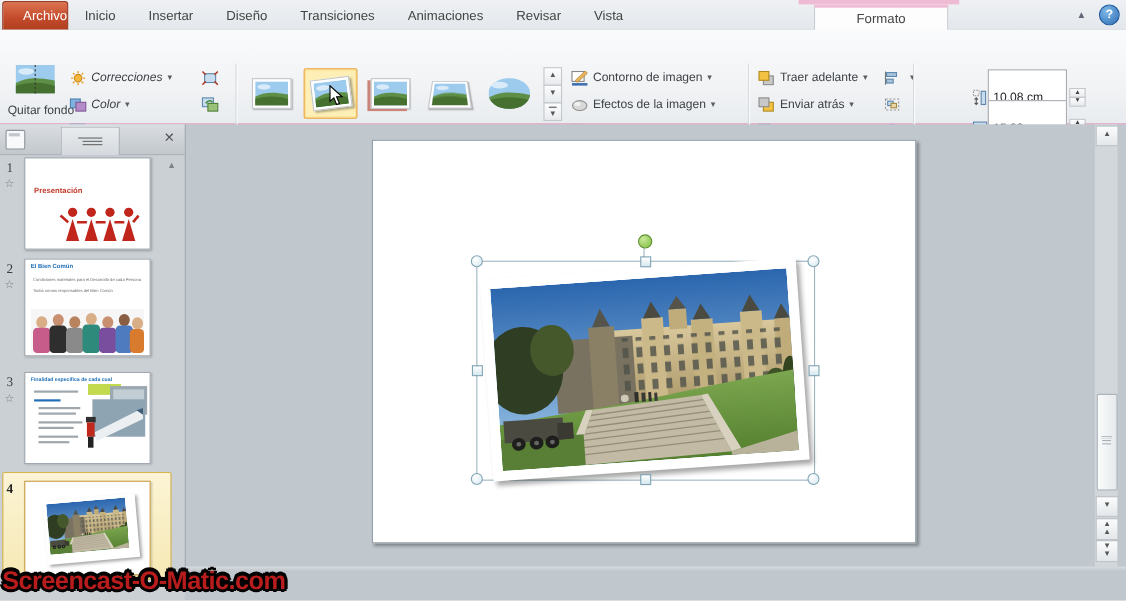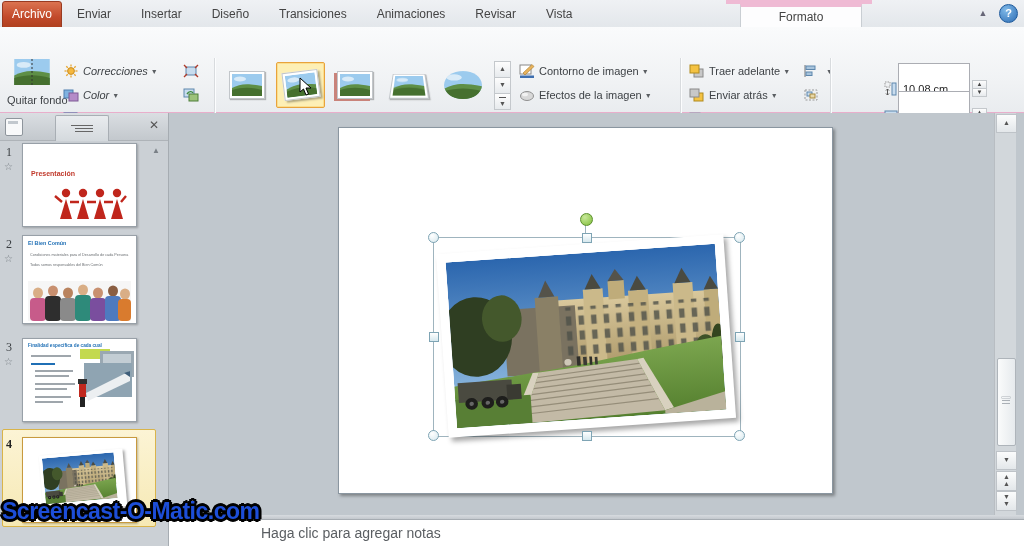--- a/index.html
+++ b/index.html
@@ -7,21 +7,21 @@
        background:#C0C7CD;font-family:"Liberation Sans",sans-serif;
        -webkit-font-smoothing:antialiased;}
 
   
   .tabrow{position:absolute;left:0;top:0;width:1024px;height:27px;
           background:linear-gradient(#EFF1F4,#E3E7EB);border-bottom:1px solid #C9CED3;}
   .ctx-strip{position:absolute;left:726px;top:0;width:146px;height:4px;background:#EFBAD4;}
   .file-tab{position:absolute;left:2px;top:1px;width:58px;height:25px;
             background:linear-gradient(#DB7350,#C24A2B 60%,#B0401F);
             border:1px solid #993A21;border-radius:3px 3px 0 0;color:#fff;
-            font-size:12px;text-align:center;line-height:24px;cursor:default;}
+            font-size:12px;text-align:right;line-height:24px;cursor:default;}
   .tabs{position:absolute;left:62px;top:0;height:27px;display:flex;align-items:center;}
   .tab{padding:0 15px;font-size:12px;color:#444;line-height:26px;white-space:nowrap;}
   .ctx-tab{position:absolute;left:740px;top:4px;width:120px;height:23px;background:#FDFDFE;
            border:1px solid #C9CED3;border-bottom:none;border-top:3px solid #EFBAD4;
            font-size:12px;color:#444;text-align:center;line-height:20px;}
   .win-btns{position:absolute;right:6px;top:4px;display:flex;gap:6px;align-items:center;}
   .chev-btn{width:18px;height:17px;font-size:9px;color:#667;text-align:center;line-height:16px;
             border:1px solid transparent;border-radius:2px;}
   .help-btn{width:17px;height:17px;border-radius:50%;
             background:radial-gradient(circle at 35% 30%,#7FB9E8,#2E6DB4);
@@ -128,21 +128,21 @@
                    box-shadow:0 0 0 .5px #AAB0B6,0 3px 0 0 #AAB0B6,0 6px 0 0 #AAB0B6;}
   .dbl{letter-spacing:0;line-height:7px;font-size:7px;padding-top:1px;}
 
   
   .notes-splitter{position:absolute;left:168px;top:515px;width:856px;height:4px;
                   background:linear-gradient(#D7DBDF,#C3C8CD);}
   .notes{position:absolute;left:168px;top:519px;width:856px;height:27px;background:#fff;
          border-top:1px solid #A6ACB2;border-left:1px solid #A6ACB2;}
   .notes span{position:absolute;left:92px;top:5px;font-size:14px;color:#5A5E62;}
 
-  .watermark{position:absolute;left:2px;top:498px;z-index:60;font-size:23px;font-weight:bold;color:#1d4ed8;
+  .watermark{position:absolute;left:2px;top:514px;z-index:60;font-size:23px;font-weight:bold;color:#b91c1c;
              font-family:"Liberation Sans",sans-serif;letter-spacing:-.5px;
              text-shadow:-2px -2px 0 #000,2px -2px 0 #000,-2px 2px 0 #000,2px 2px 0 #000,
                          0 -3px 0 #000,0 3px 0 #000,-3px 0 0 #000,3px 0 0 #000;}
   .hidden-defs{position:absolute;width:0;height:0;overflow:hidden;}
 </style>
 </head>
 <body>
 
 <div class="app">
 
@@ -211,21 +211,21 @@
         <path d="M0,14 C8,10 14,9 30,12 L30,22 L0,22 Z" fill="#5E8F46"></path>
         <path d="M0,16 C10,13 20,13 30,16 L30,22 L0,22 Z" fill="#46702F"></path>
       </symbol>
     </defs>
   </svg>
 
   <div class="tabrow">
     <div class="ctx-strip"></div>
     <div class="file-tab">Archivo</div>
     <div class="tabs">
-      <span class="tab">Enviar</span>
+      <span class="tab">Inicio</span>
       <span class="tab">Insertar</span>
       <span class="tab">Diseño</span>
       <span class="tab">Transiciones</span>
       <span class="tab">Animaciones</span>
       <span class="tab">Revisar</span>
       <span class="tab">Vista</span>
     </div>
     <div class="ctx-tab">Formato</div>
     <div class="win-btns">
       <div class="chev-btn">▲</div>
@@ -590,18 +590,15 @@
     <div class="vscroll">
       <div class="sb-btn" style="top:1px;">▲</div>
       <div class="sb-thumb"></div>
       <div class="sb-btn" style="top:338px;">▼</div>
       <div class="sb-btn dbl" style="top:358px;">▲<br>▲</div>
       <div class="sb-btn dbl" style="top:378px;">▼<br>▼</div>
     </div>
   </div>
 
   <div class="notes-splitter"></div>
-  <div class="notes">
-    <span>Haga clic para agregar notas</span>
-  </div>
 
   <div class="watermark">Screencast-O-Matic.com</div>
 </div>
 
 </body></html>

